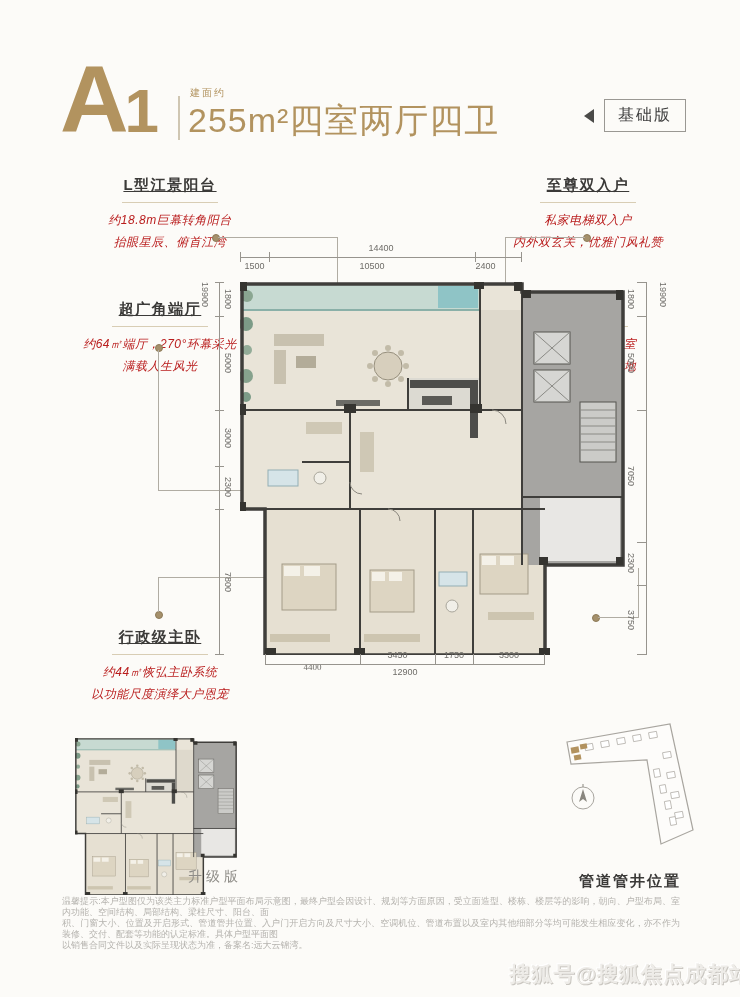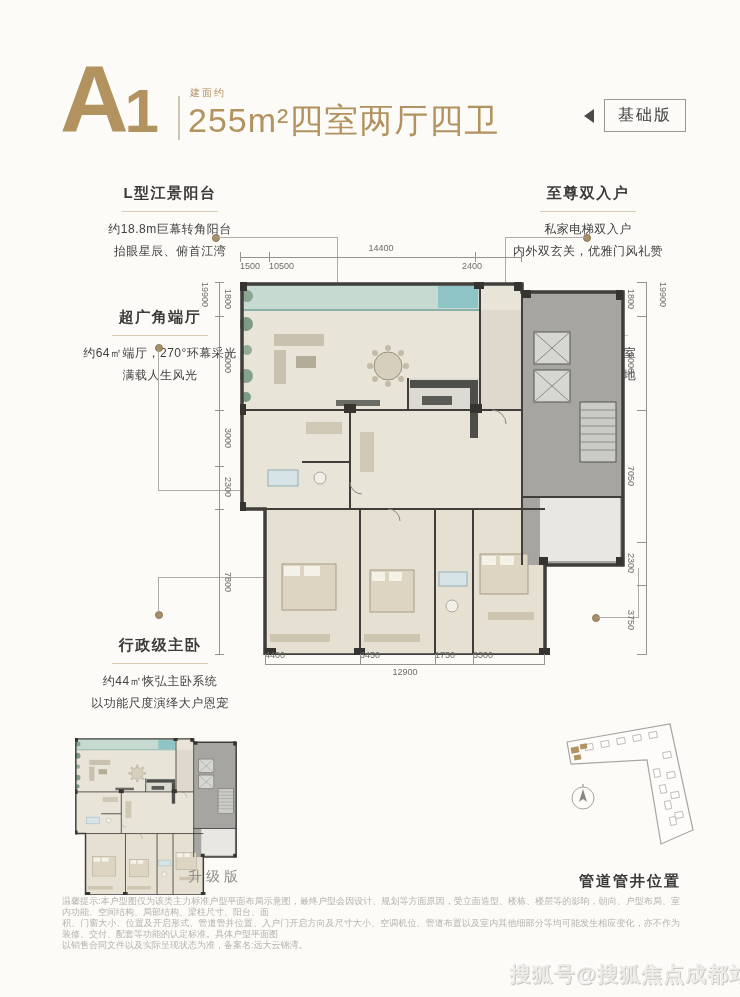--- a/index.html
+++ b/index.html
@@ -11,33 +11,33 @@
   .plan-code .num{font-size:62px;}
   .hdr-divider{position:absolute;left:178px;top:96px;width:2px;height:44px;background:#cfc6b2;}
   .area-prefix{position:absolute;left:190px;top:86px;font-size:10px;color:#b2935f;letter-spacing:2px;}
   .area-text{position:absolute;left:188px;top:98px;font-size:34px;color:#b2935f;letter-spacing:1px;}
   .badge-arrow{position:absolute;left:584px;top:109px;width:0;height:0;
       border-top:7px solid transparent;border-bottom:7px solid transparent;border-right:10px solid #4a4a48;}
   .badge{position:absolute;left:604px;top:99px;border:1px solid #9a9893;padding:5px 13px;
       font-size:16px;letter-spacing:2px;color:#3e3e3e;background:#fcfbf8;}
   
   .callout{position:absolute;text-align:center;}
-  .callout h3{margin:8px;font-size:15px;font-weight:bold;color:#3b3a38;letter-spacing:1.5px;}
+  .callout h3{margin:0;font-size:15px;font-weight:bold;color:#3b3a38;letter-spacing:1.5px;text-decoration:underline;}
   .callout .rule{width:96px;height:1px;background:#d8cdb4;margin:7px auto 7px;}
-  .callout p{margin:0;font-size:12px;color:#404040;line-height:1.8;letter-spacing:0.5px;}
+  .callout p{margin:0;font-size:12px;color:#b91c1c;line-height:1.8;letter-spacing:0.5px;font-style:italic;}
   
   .ln{position:absolute;background:#b0aca3;}
   .dot{position:absolute;width:6px;height:6px;border-radius:50%;background:#a5906b;border:1px solid #8d7a58;}
   
   .dim{position:absolute;font-size:9px;color:#6e6c68;}
   .dim .line-h{position:absolute;height:1px;background:#97948e;}
   .dim .line-v{position:absolute;width:1px;background:#97948e;}
   .dim .tick-v{position:absolute;width:1px;height:10px;background:#97948e;}
   .dim .tick-h{position:absolute;height:1px;width:9px;background:#97948e;}
-  .dim .seg-h{position:absolute;text-align:left;white-space:nowrap;}
+  .dim .seg-h{position:absolute;text-align:center;white-space:nowrap;}
   .dim .seg-v{position:absolute;display:flex;align-items:center;justify-content:center;
       writing-mode:vertical-rl;white-space:nowrap;}
   .dim .total-h{position:absolute;left:0;right:0;text-align:center;}
   .dim .total-v{position:absolute;top:0;bottom:0;display:flex;align-items:center;writing-mode:vertical-rl;}
   
   .mini-label{position:absolute;left:188px;top:868px;font-size:14px;color:#8f8d88;letter-spacing:4px;}
   .site-label{position:absolute;left:560px;top:872px;width:140px;text-align:center;
       font-size:15px;font-weight:bold;color:#3b3a38;letter-spacing:2px;}
   .disclaimer{position:absolute;left:62px;top:896px;width:618px;font-size:9px;line-height:11px;
       color:#b5b3ae;text-align:justify;}
@@ -268,21 +268,21 @@
     <div class="tick-h" style="left:17px;top:34px;"></div>
     <div class="tick-h" style="left:17px;top:128px;"></div>
     <div class="tick-h" style="left:17px;top:260px;"></div>
     <div class="tick-h" style="left:17px;top:303px;"></div>
     <div class="tick-h" style="left:17px;top:372px;"></div>
     <div class="line-v" style="left:26px;top:0;bottom:0;"></div>
     <div class="total-v" style="left:38px;">19900</div>
   </div>
 
   <div class="dim" style="left:265px;top:650px;width:280px;height:40px;">
-    <div class="seg-h" style="left:0;width:95px;top:0;">4400</div>
+    <div class="seg-h" style="left:0;width:95px;top:12px;font-family:Liberation Serif, serif;">4400</div>
     <div class="seg-h" style="left:95px;width:75px;top:0;">3450</div>
     <div class="seg-h" style="left:170px;width:38px;top:0;">1750</div>
     <div class="seg-h" style="left:208px;width:72px;top:0;">3300</div>
     <div class="tick-v" style="left:0;top:4px;"></div>
     <div class="tick-v" style="left:95px;top:4px;"></div>
     <div class="tick-v" style="left:170px;top:4px;"></div>
     <div class="tick-v" style="left:208px;top:4px;"></div>
     <div class="tick-v" style="left:279px;top:4px;"></div>
     <div class="line-h" style="left:0;right:0;top:14px;"></div>
     <div class="total-h" style="top:17px;">12900</div>

